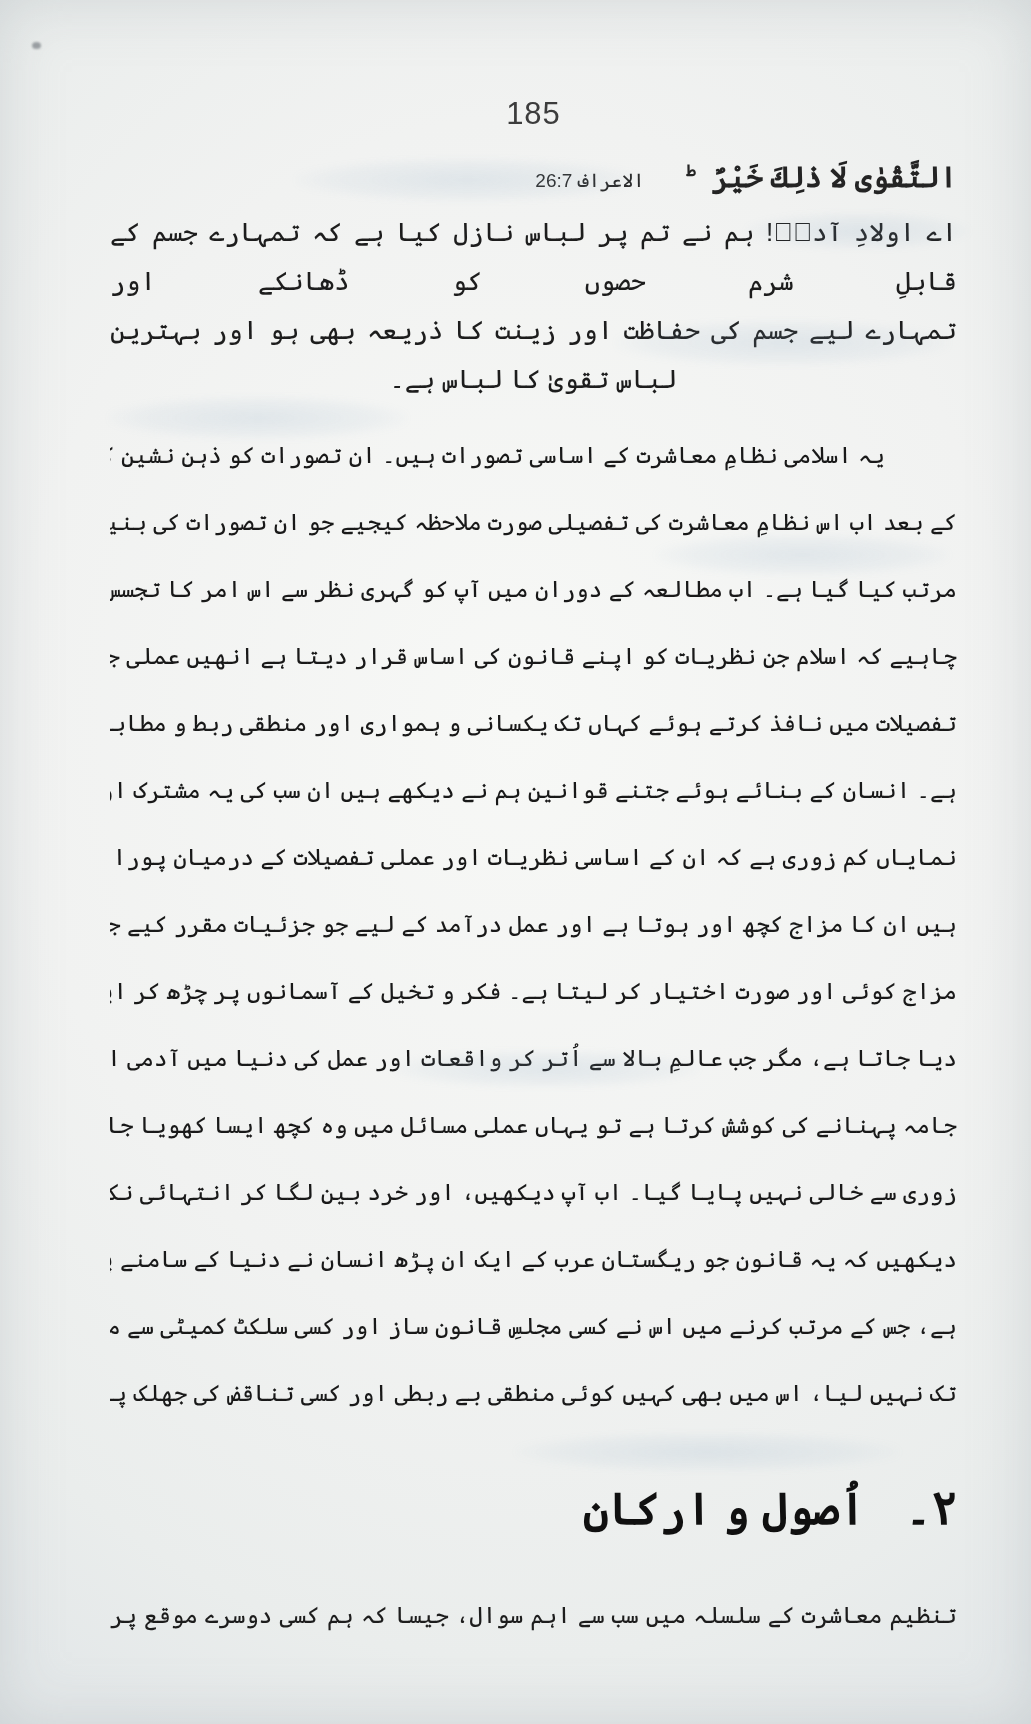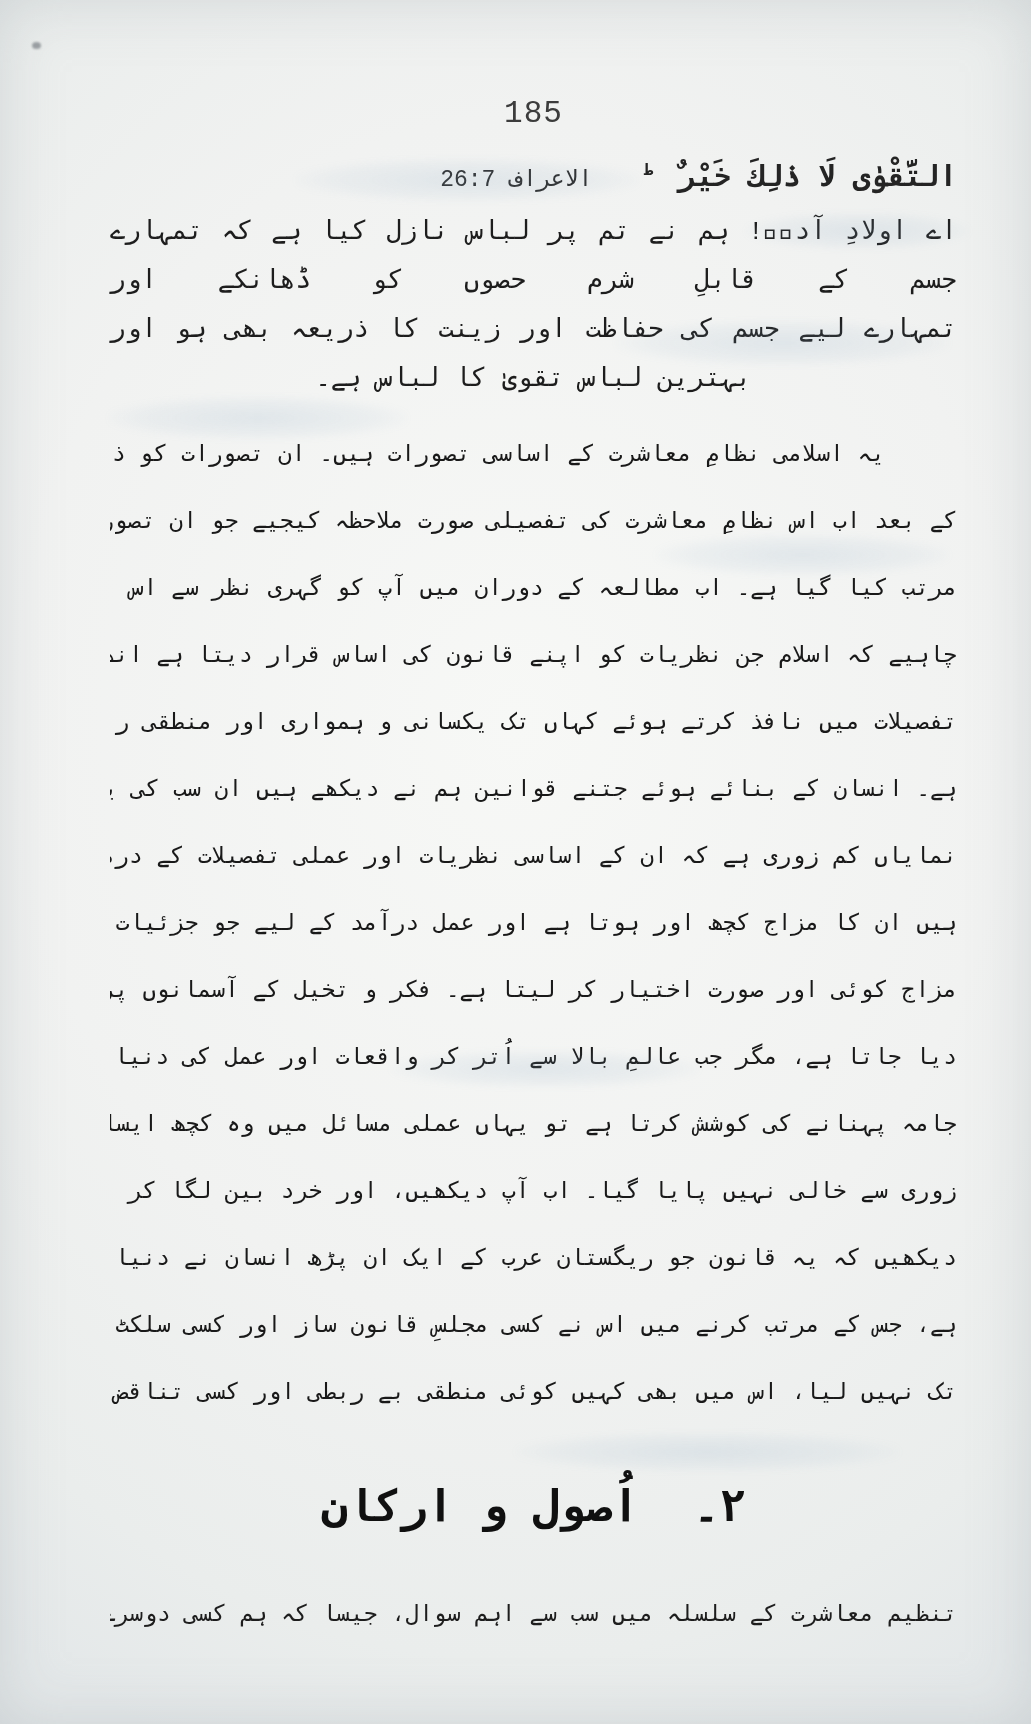--- a/index.html
+++ b/index.html
@@ -7,21 +7,21 @@
     position: relative;
     width: 1031px;
     height: 1724px;
     margin: 0 auto;
     box-sizing: border-box;
     padding: 92px 74px 0 110px;
     background:
       radial-gradient(ellipse 900px 1100px at 50% 42%, #f7f8f6 0%, #f1f2f1 55%, #eaedec 85%, #e4e8e9 100%);
     box-shadow: inset 0 0 60px rgba(160,170,175,.35);
     overflow: hidden;
-    font-family: Liberation Mono, monospace;
+    font-family: Liberation Sans, sans-serif;
     color: #1d1d1d;
   }
   
   .ghost {
     position: absolute;
     filter: blur(3px);
     opacity: .55;
     pointer-events: none;
     background: radial-gradient(ellipse at center, rgba(138,168,194,.33) 0%, rgba(138,168,194,.14) 55%, transparent 75%);
     border-radius: 12px;
@@ -61,21 +61,21 @@
     line-height: 46px;
     white-space: nowrap;
   }
   .verse-stop {
     font-size: 16px;
     vertical-align: super;
     font-weight: bold;
     margin: 0 8px;
   }
   .verse-ref {
-    font-size: 23px;
+    font-size: 19px;
     font-weight: normal;
     margin-right: 26px;
     color: #2a2a2a;
   }
 
   .translation {
     margin-top: 14px;
     font-size: 26px;
     line-height: 49px;
     text-align: justify;
@@ -94,21 +94,21 @@
     height: 67px;
     text-align-last: justify;
     white-space: nowrap;
     overflow: hidden;
   }
   .b-first { text-indent: 72px; }
   .b-last  { text-align-last: start; }
 
   .heading {
     margin-top: 50px;
-    text-align: center;
+    text-align: right;
     font-weight: bold;
     font-size: 44px;
     color: #101010;
     height: 64px;
     line-height: 64px;
   }
   .heading .h-num { margin-left: 28px; }
 
   .closing {
     margin-top: 48px;

